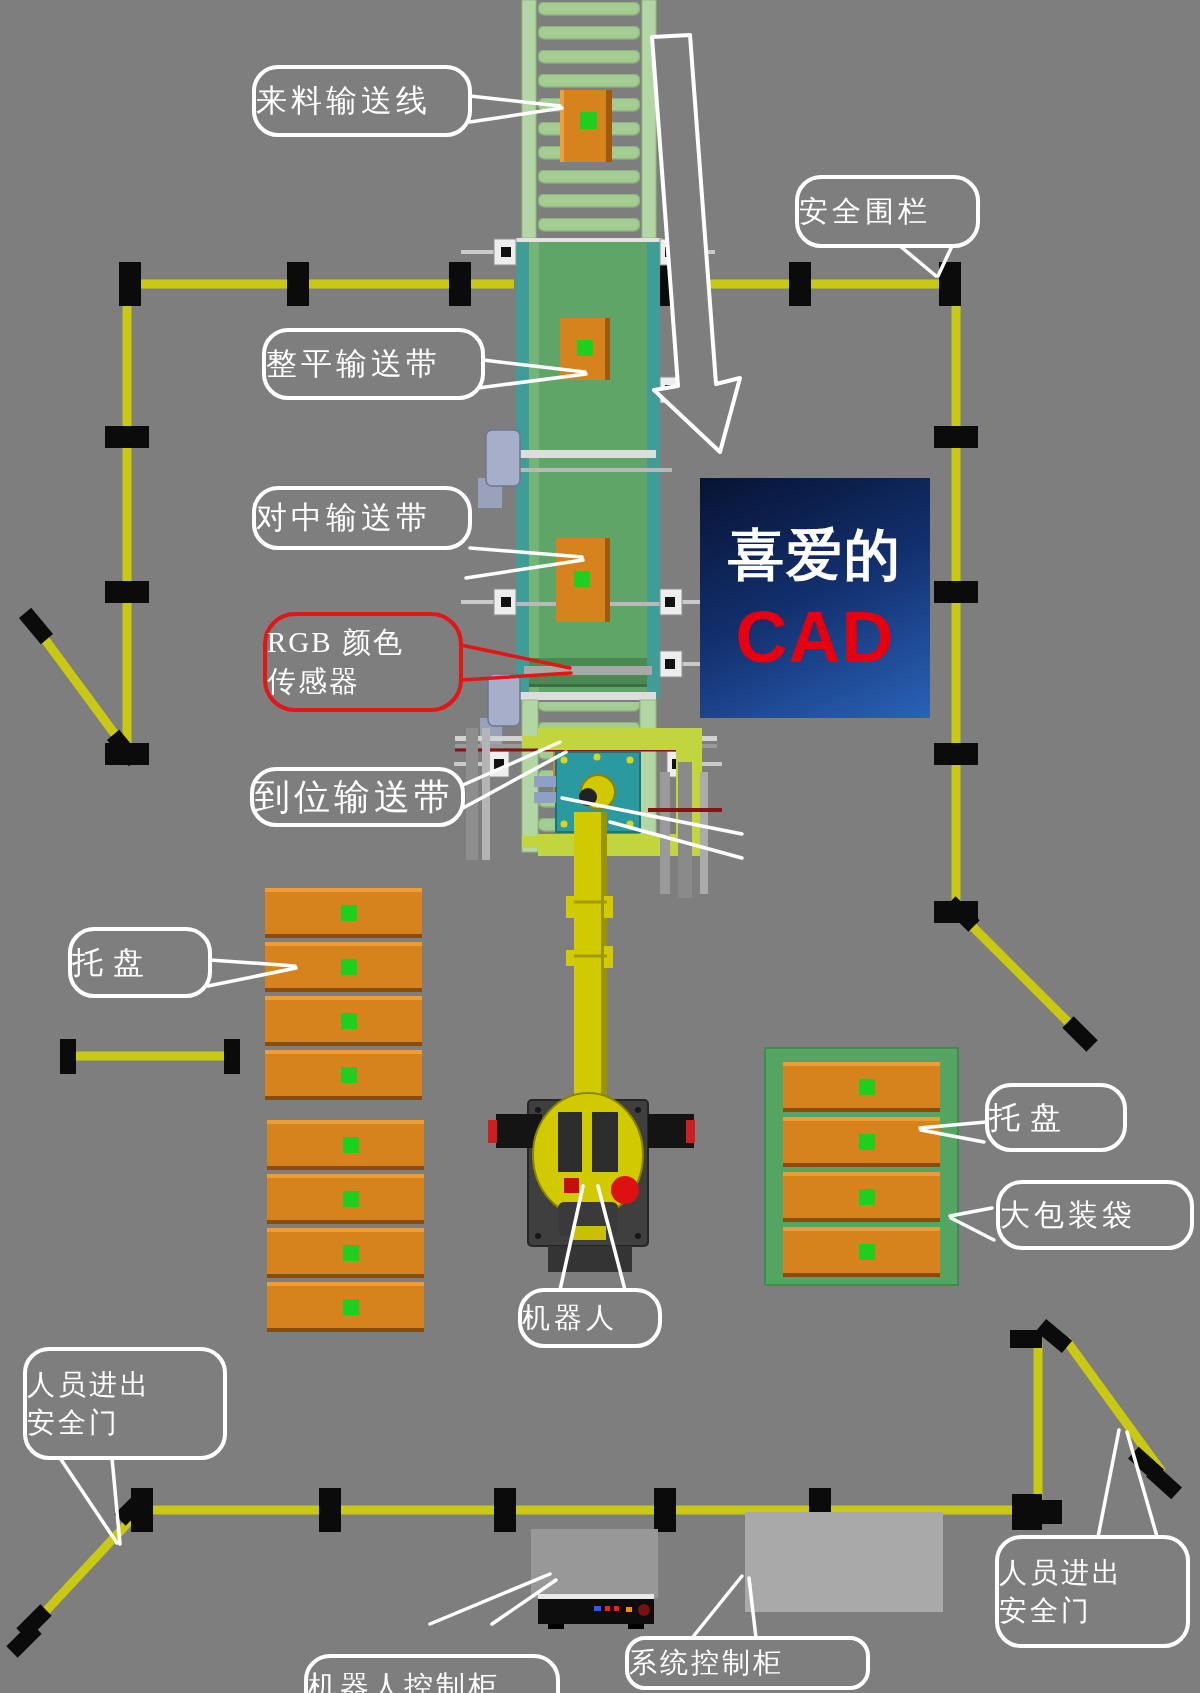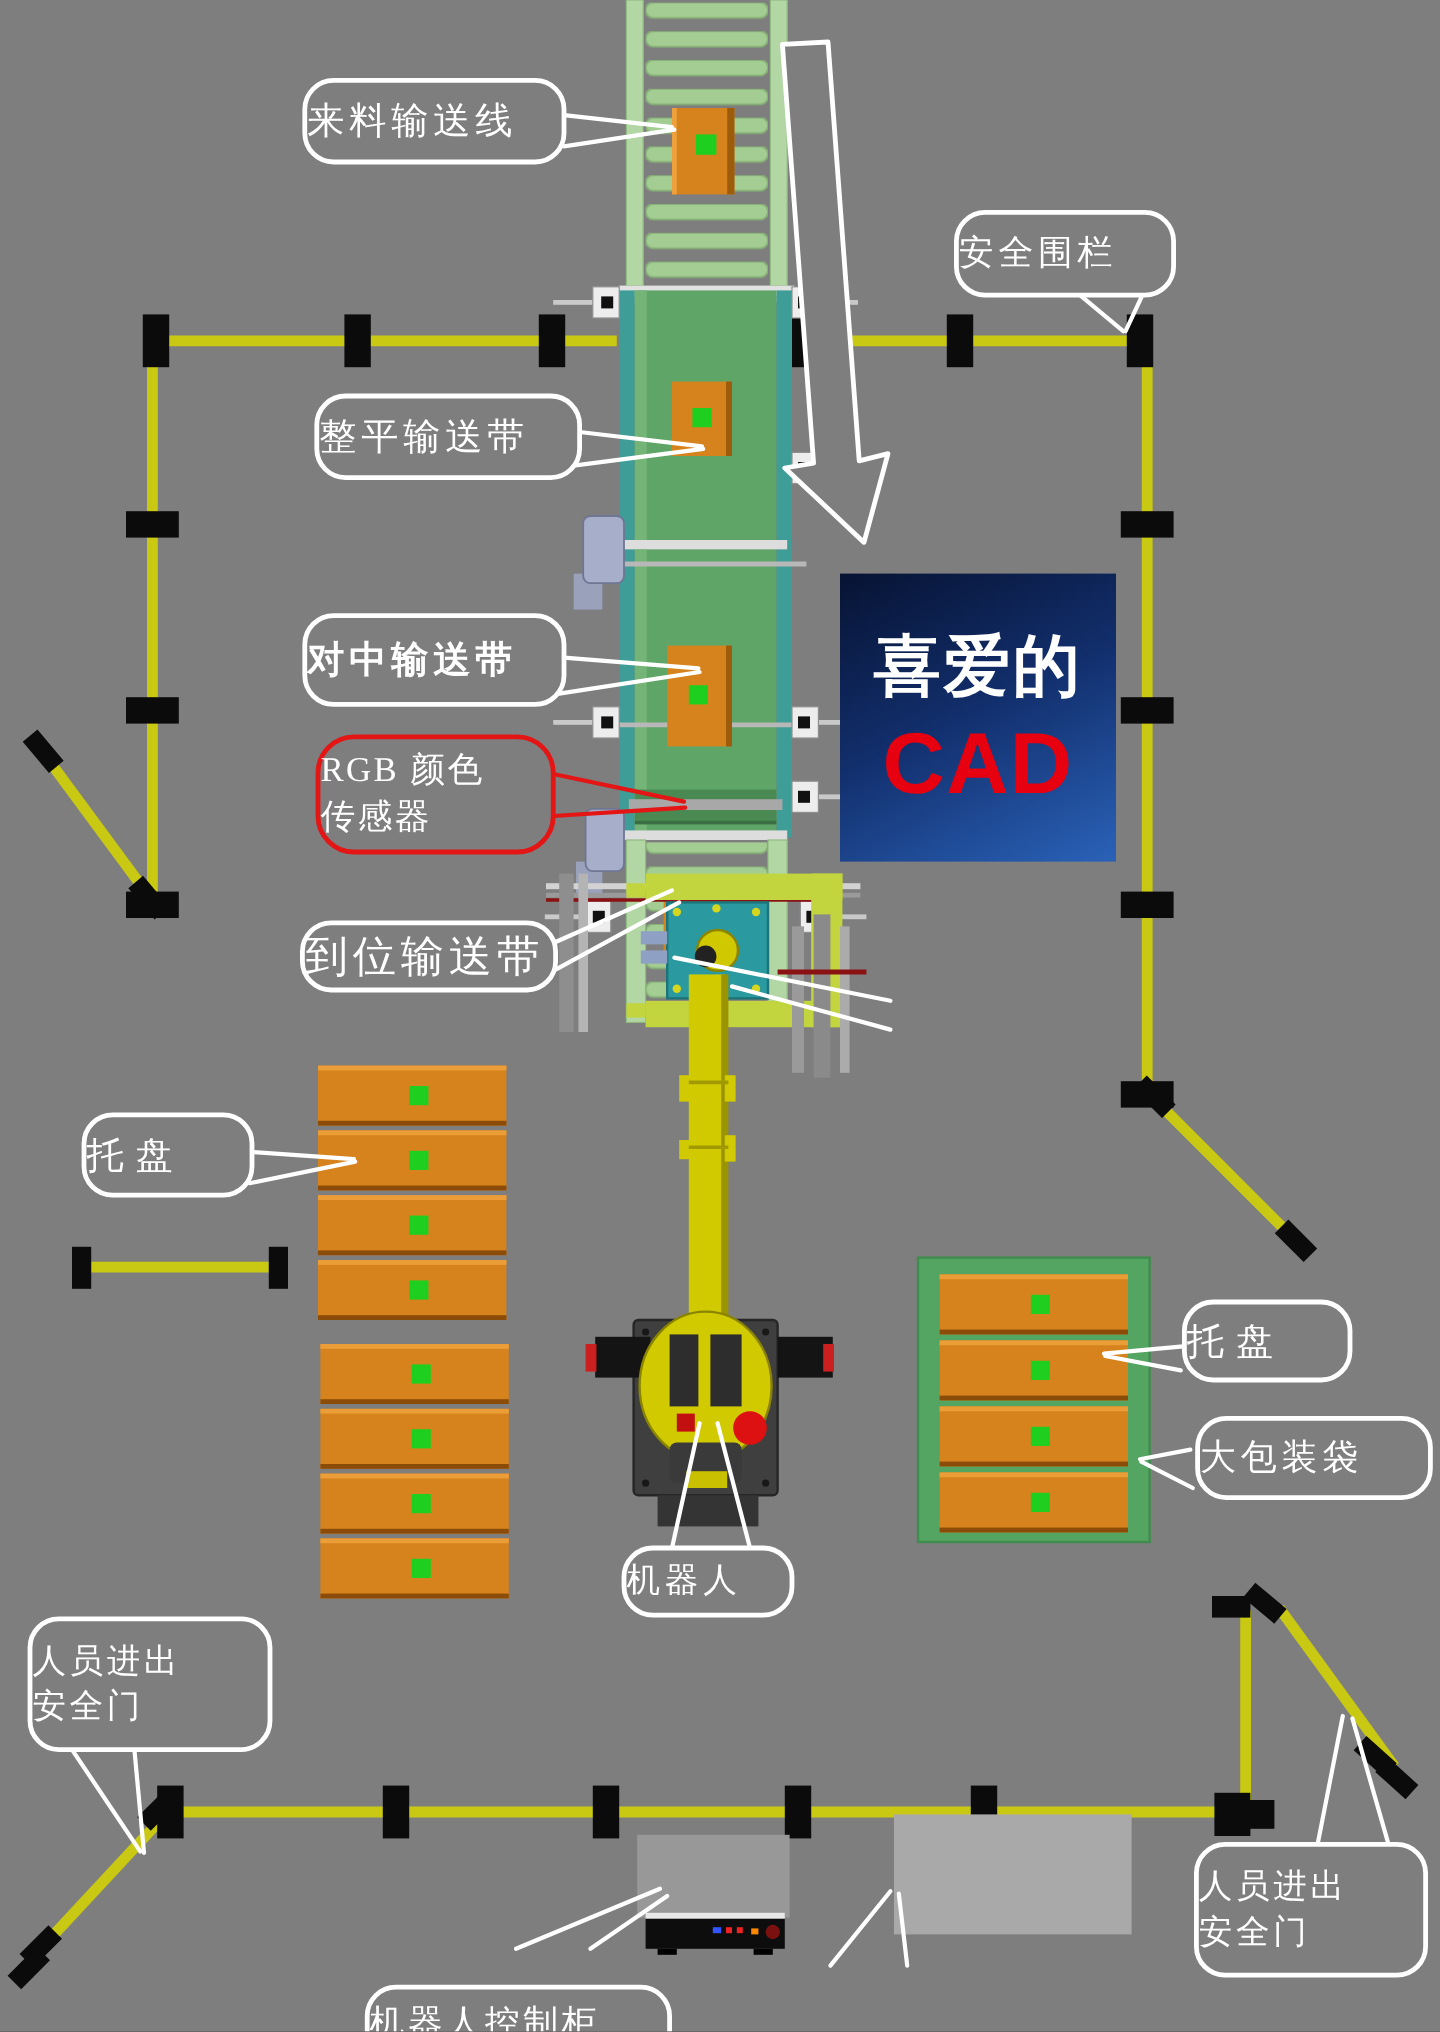--- a/index.html
+++ b/index.html
@@ -311,21 +311,21 @@
 </div>
 
 <div class="callout" style="left:795px;top:175px;width:185px;height:73px;font-size:29px;">
   <span class="ln">安全围栏</span>
 </div>
 
 <div class="callout" style="left:262px;top:328px;width:223px;height:72px;">
   <span class="ln">整平输送带</span>
 </div>
 
-<div class="callout" style="left:252px;top:511px;width:220px;height:78px;font-weight:bold;">
+<div class="callout" style="left:252px;top:486px;width:220px;height:64px;">
   <span class="ln">对中输送带</span>
 </div>
 
 <div class="callout red" style="left:263px;top:612px;width:200px;height:100px;font-size:29px;letter-spacing:2px;">
   <span class="ln">RGB 颜色</span>
   <span class="ln">传感器</span>
 </div>
 
 <div class="callout" style="left:250px;top:767px;width:215px;height:60px;font-size:36px;">
   <span class="ln">到位输送带</span>
@@ -350,20 +350,23 @@
 
 <div class="callout" style="left:23px;top:1347px;width:204px;height:113px;font-size:28px;letter-spacing:3px;">
   <span class="ln">人员进出</span>
   <span class="ln">安全门</span>
 </div>
 
 <div class="callout" style="left:304px;top:1622px;width:256px;height:66px;font-size:29px;letter-spacing:3px;margin-top:32px;">
   <span class="ln">机器人控制柜</span>
 </div>
 
+<div class="callout" style="left:625px;top:1636px;width:245px;height:54px;font-size:28px;letter-spacing:3px;border-radius:20px;">
+  <span class="ln">系统控制柜</span>
+</div>
 
 <div class="callout" style="left:995px;top:1535px;width:195px;height:113px;font-size:28px;letter-spacing:3px;">
   <span class="ln">人员进出</span>
   <span class="ln">安全门</span>
 </div>
 
 <div class="watermark">
   <div class="l1">喜爱的</div>
   <div class="l2">CAD</div>
 </div>

